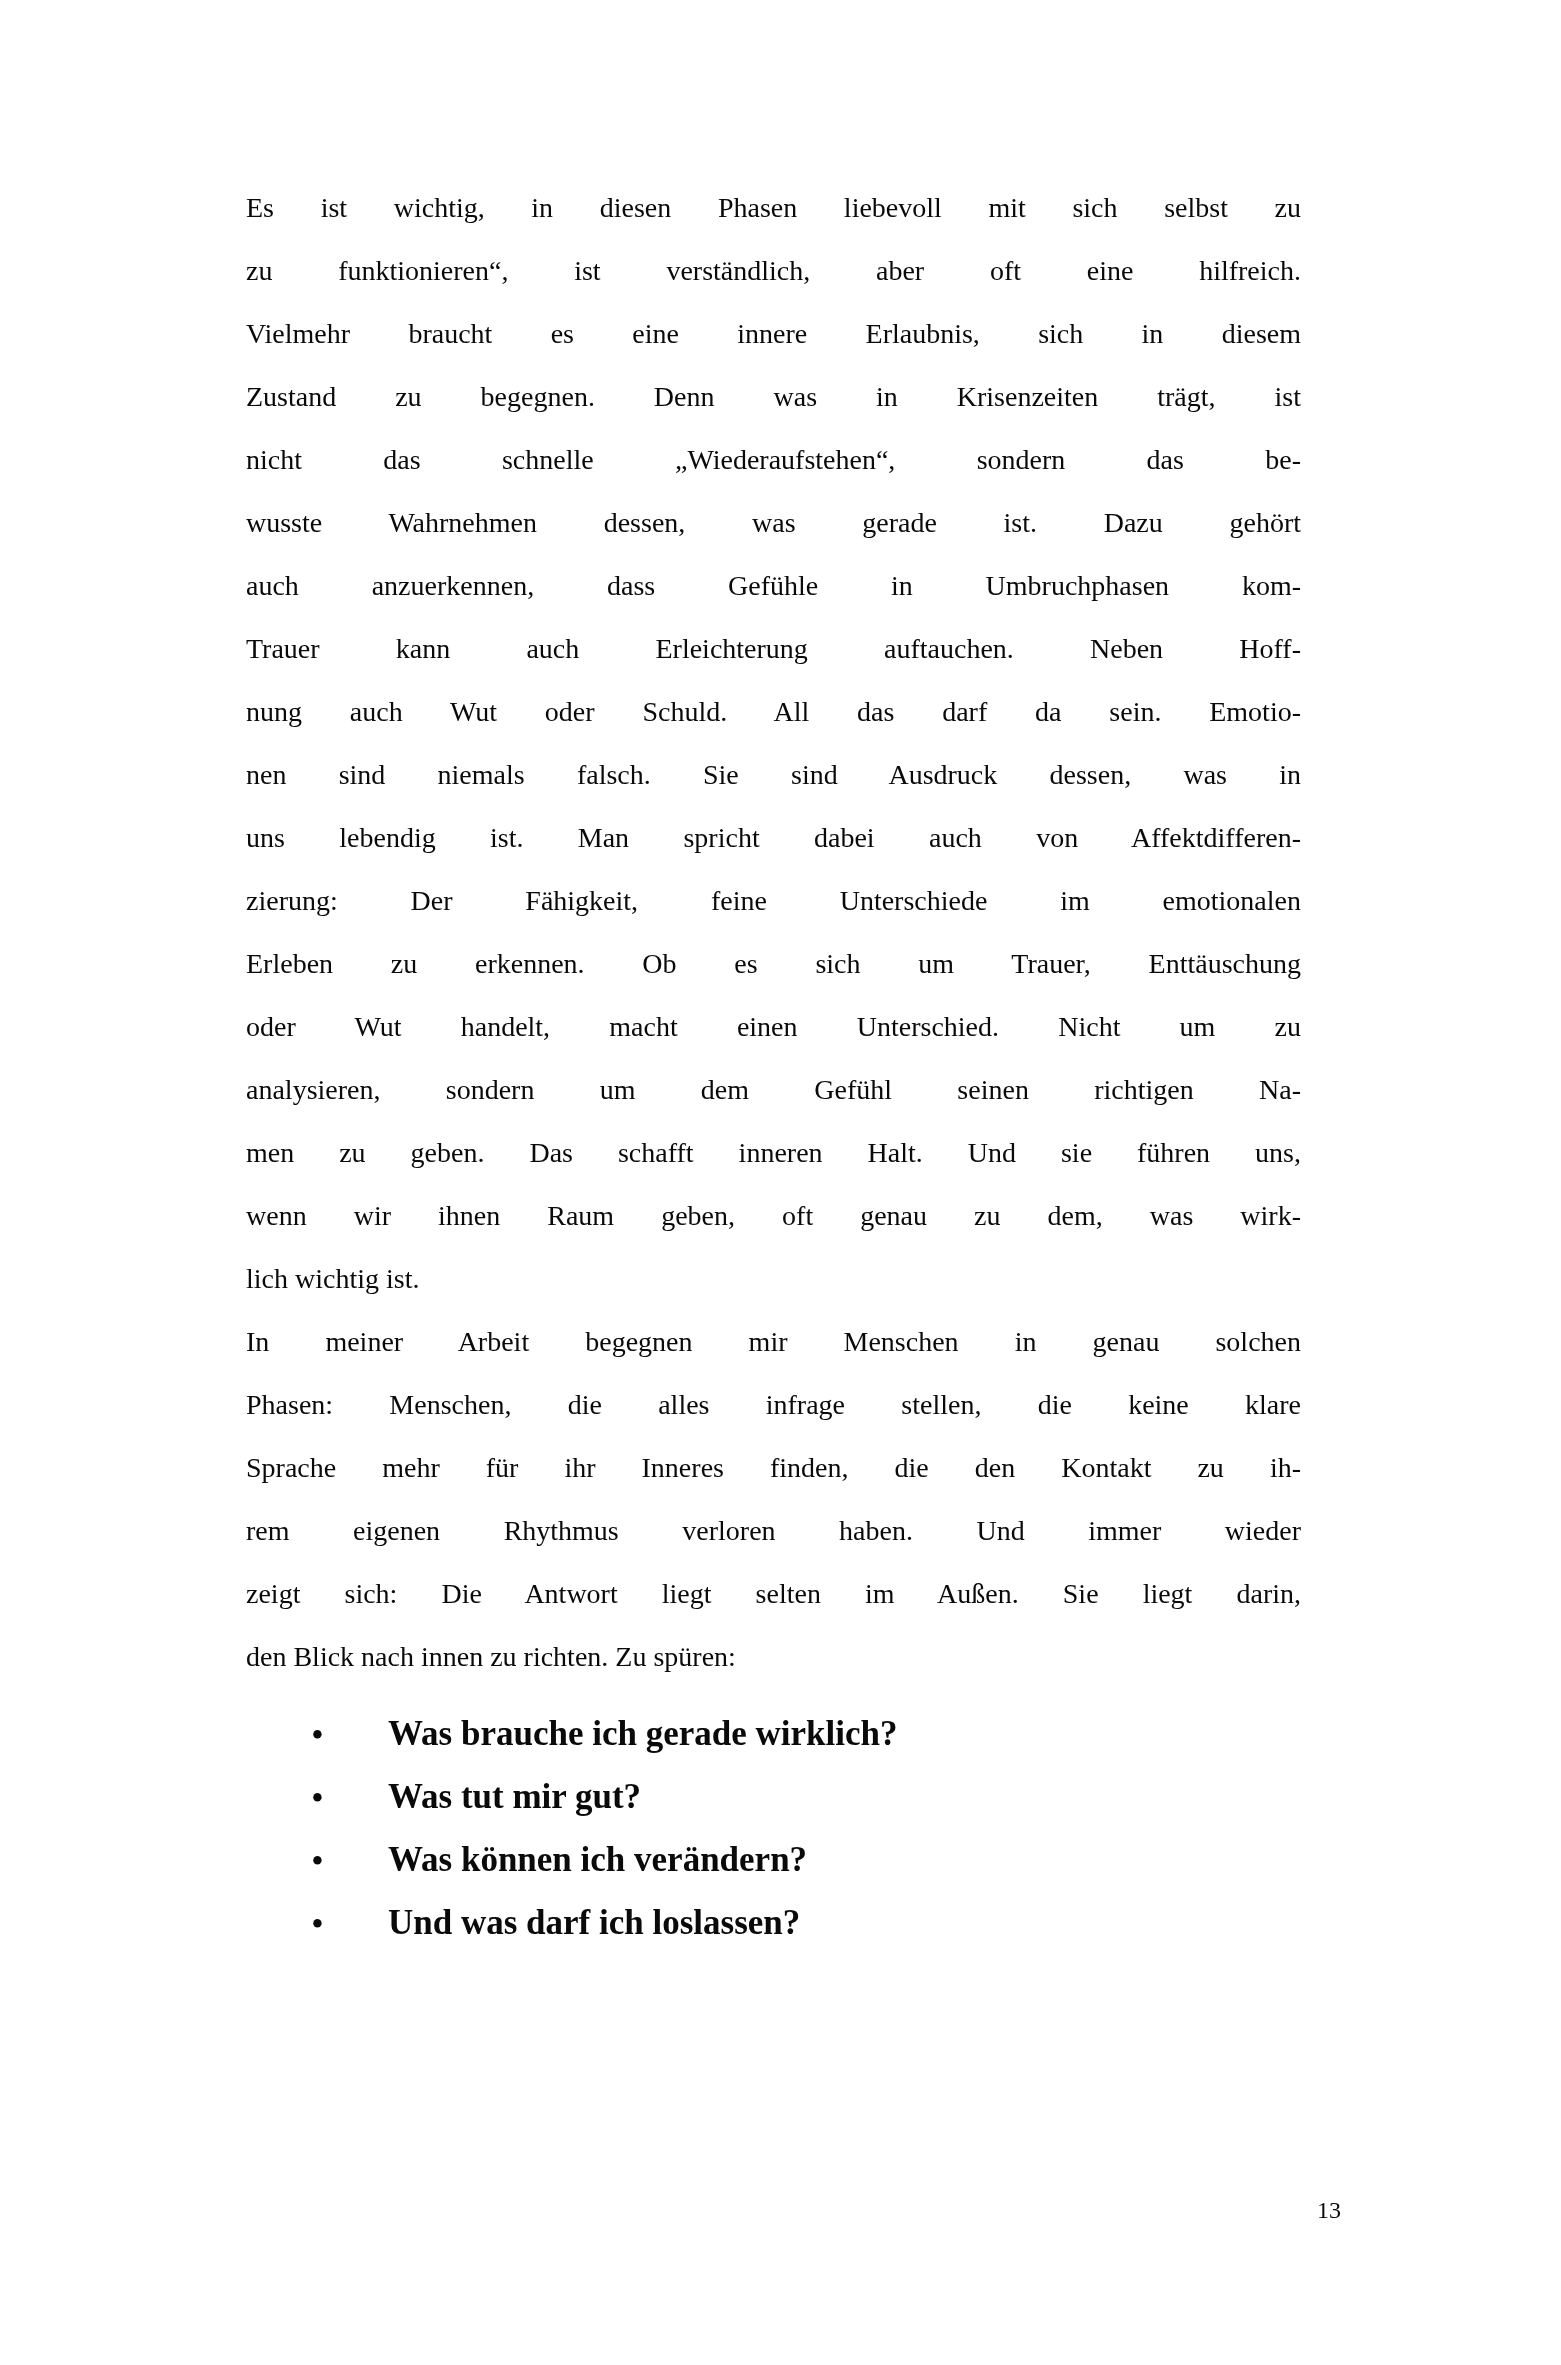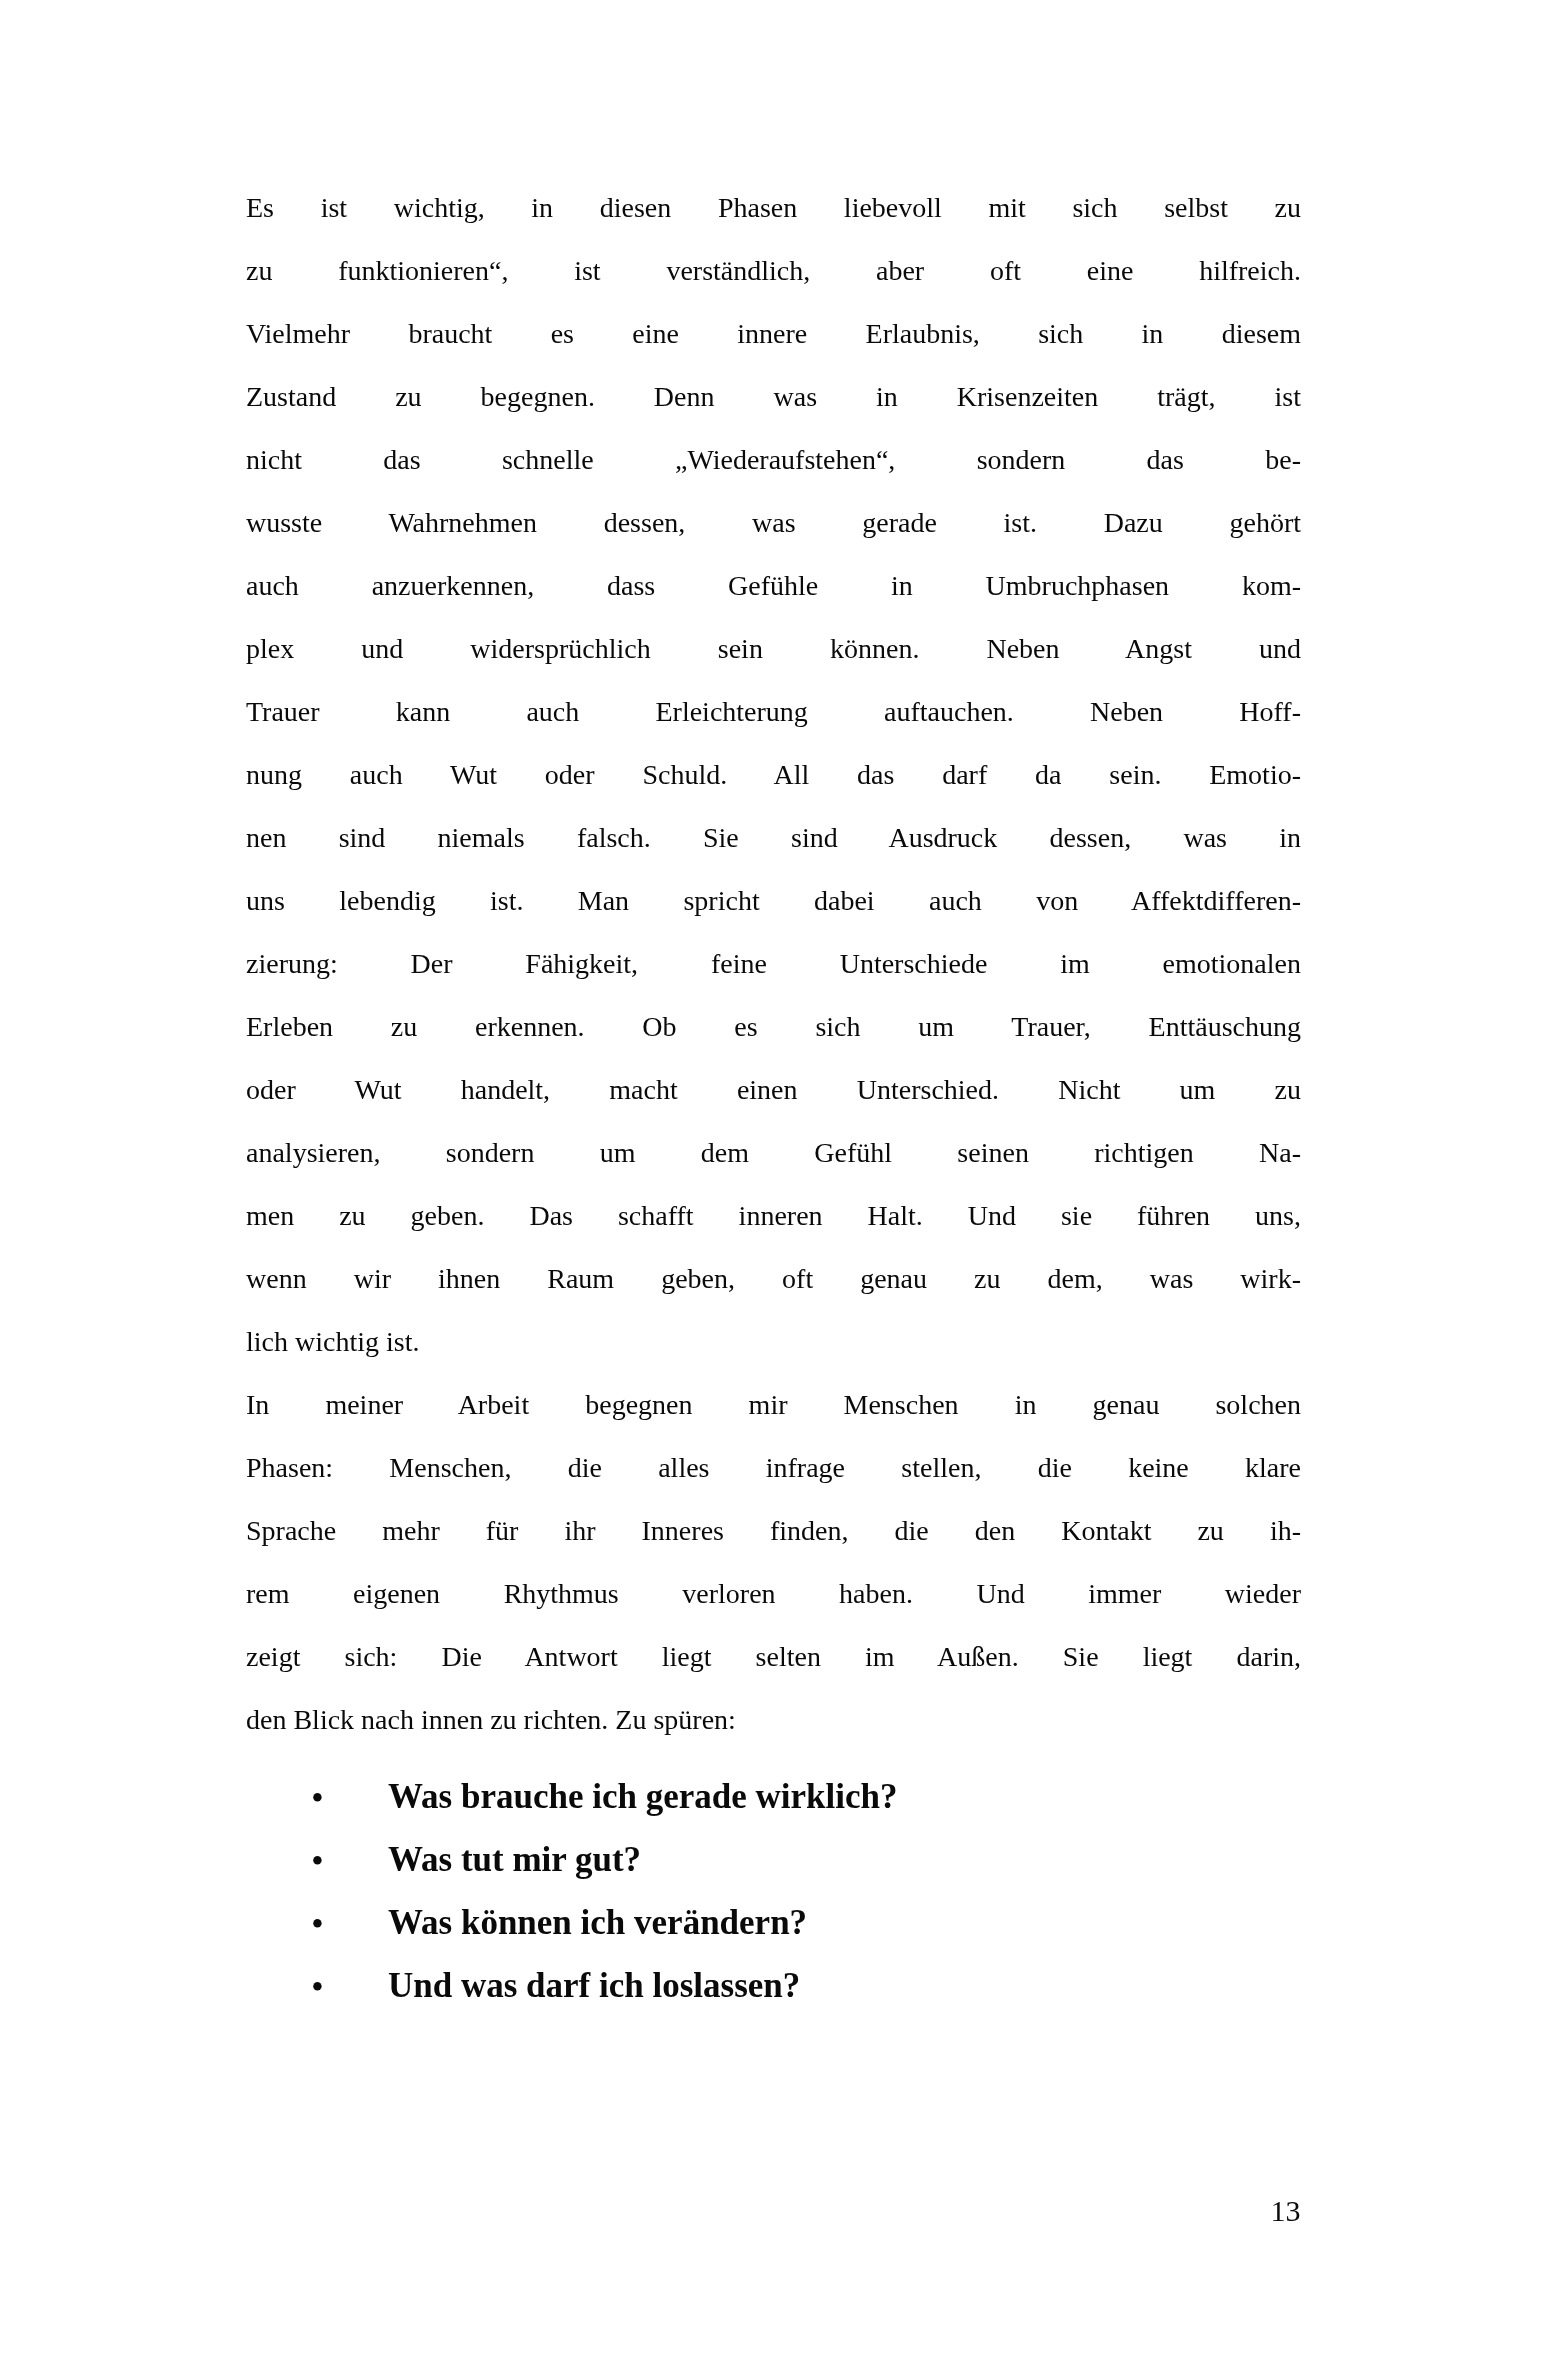--- a/index.html
+++ b/index.html
@@ -51,41 +51,40 @@
     display: inline-block;
     width: 76px;
     font-size: 31px;
     vertical-align: baseline;
   }
   .page-number {
     position: absolute;
     top: 2187px;
     left: 1230px;
     width: 111px;
-    text-align: center;
-    font-size: 30px;
+    text-align: right;
+    font-size: 24px;
     line-height: 47px;
   }
 </style>
 </head>
 <body>
 
 <div class="page">
 
   <div class="body-text">
 
     <div>
       <div class="line">Es ist wichtig, in diesen Phasen liebevoll mit sich selbst zu</div>
       <div class="line">zu funktionieren“, ist verständlich, aber oft eine hilfreich.</div>
       <div class="line">Vielmehr braucht es eine innere Erlaubnis, sich in diesem</div>
       <div class="line">Zustand zu begegnen. Denn was in Krisenzeiten trägt, ist</div>
       <div class="line">nicht das schnelle „Wiederaufstehen“, sondern das be-</div>
       <div class="line">wusste Wahrnehmen dessen, was gerade ist. Dazu gehört</div>
       <div class="line">auch anzuerkennen, dass Gefühle in Umbruchphasen kom-</div>
-      <div class="line">plex und widersprüchlich sein können. Neben Angst und</div>
       <div class="line">Trauer kann auch Erleichterung auftauchen. Neben Hoff-</div>
       <div class="line">nung auch Wut oder Schuld. All das darf da sein. Emotio-</div>
       <div class="line">nen sind niemals falsch. Sie sind Ausdruck dessen, was in</div>
       <div class="line">uns lebendig ist. Man spricht dabei auch von Affektdifferen-</div>
       <div class="line">zierung: Der Fähigkeit, feine Unterschiede im emotionalen</div>
       <div class="line">Erleben zu erkennen. Ob es sich um Trauer, Enttäuschung</div>
       <div class="line">oder Wut handelt, macht einen Unterschied. Nicht um zu</div>
       <div class="line">analysieren, sondern um dem Gefühl seinen richtigen Na-</div>
       <div class="line">men zu geben. Das schafft inneren Halt. Und sie führen uns,</div>
       <div class="line">wenn wir ihnen Raum geben, oft genau zu dem, was wirk-</div>

